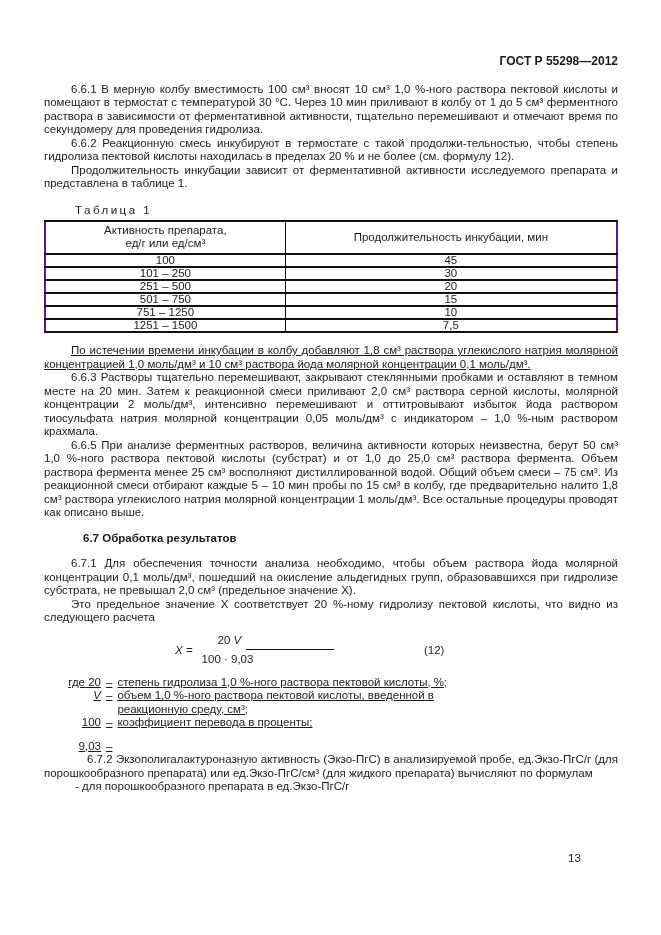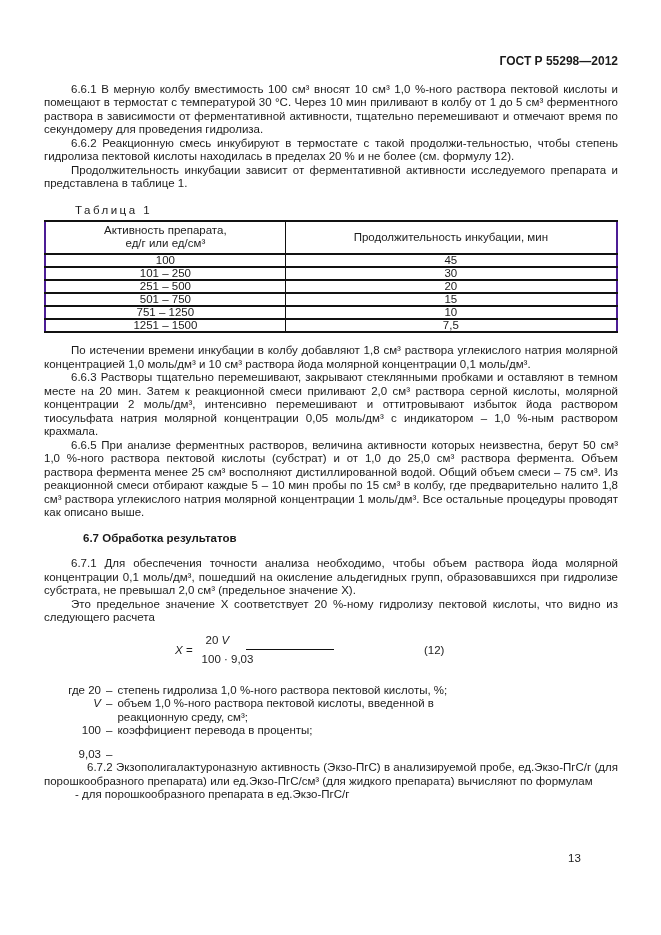--- a/index.html
+++ b/index.html
@@ -60,41 +60,41 @@
     padding: 2px 0 3px 0;
     line-height: 13px;
     vertical-align: middle;
   }
   table.data-table td {
     height: 11px;
     line-height: 11px;
   }
   col.c1 { width: 42%; }
   col.c2 { width: 58%; }
-  .after-table { margin-top: 11px !important; }
+  .after-table { margin-top: 11px !important; text-decoration: underline; }
   .formula {
     position: relative;
     display: flex;
     align-items: center;
     margin: 5px 0 4px 0;
     padding-left: 131px;
     height: 42px;
   }
   .it { font-style: italic; }
   .frac { margin-left: 9px; }
-  .frac .num { margin-left: 4px; margin-bottom: 1px; }
+  .frac .num { margin-left: 16px; margin-bottom: 1px; }
   .frac .bar { width: 88px; height: 1.5px; background: #111; margin-left: 44px; margin-bottom: 3px; }
   .frac .den { margin-left: 0; }
   .eq-number {
     position: absolute;
     left: 380px;
     top: 50%;
     transform: translateY(-50%);
   }
-  .defs { margin-top: 12px; }
+  .defs { margin-top: 4px; text-decoration: underline; }
   .def-row { display: flex; }
   .def-row.gap-above { margin-top: 10px; }
   .def-term { flex: none; width: 57px; text-align: right; white-space: pre; }
   .def-dash { flex: none; padding: 0 5px; }
   .def-text { width: 360px; }
   .page-number {
     position: absolute;
     left: 568px; top: 852px;
     font-size: 11.5px;
   }

